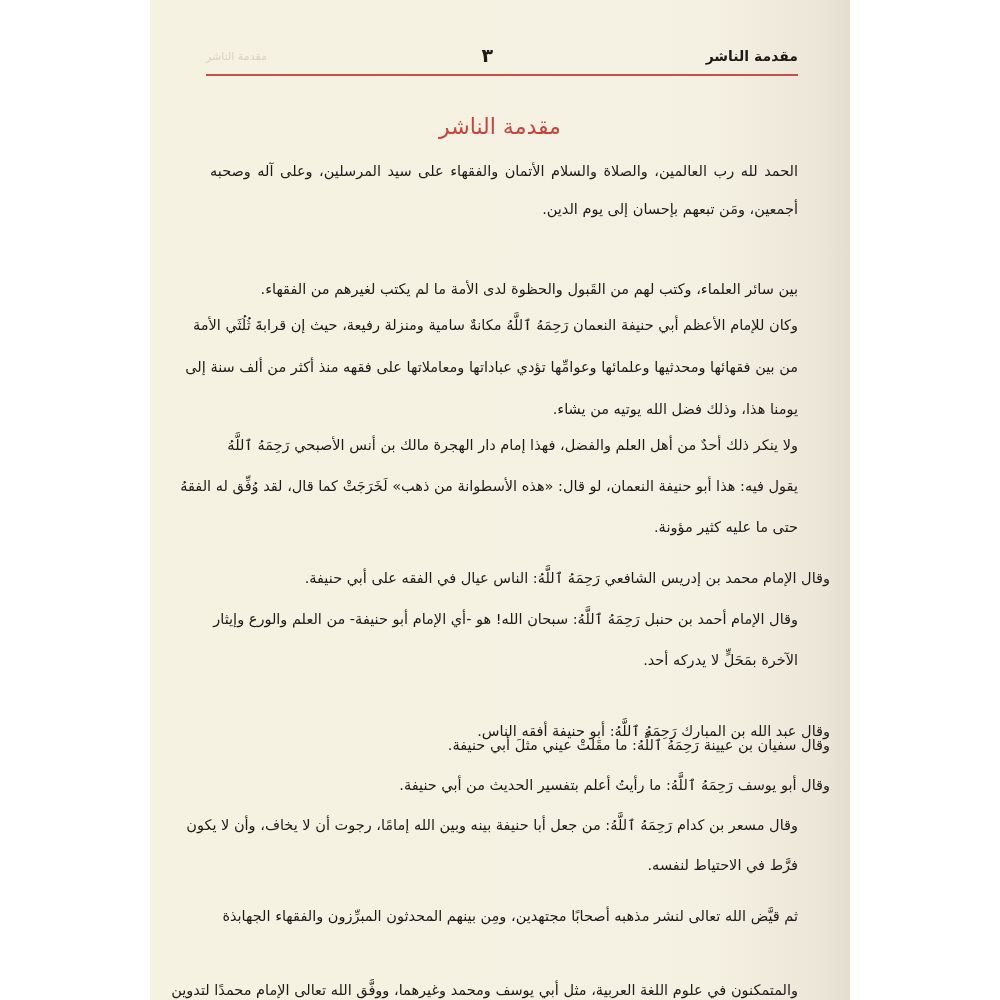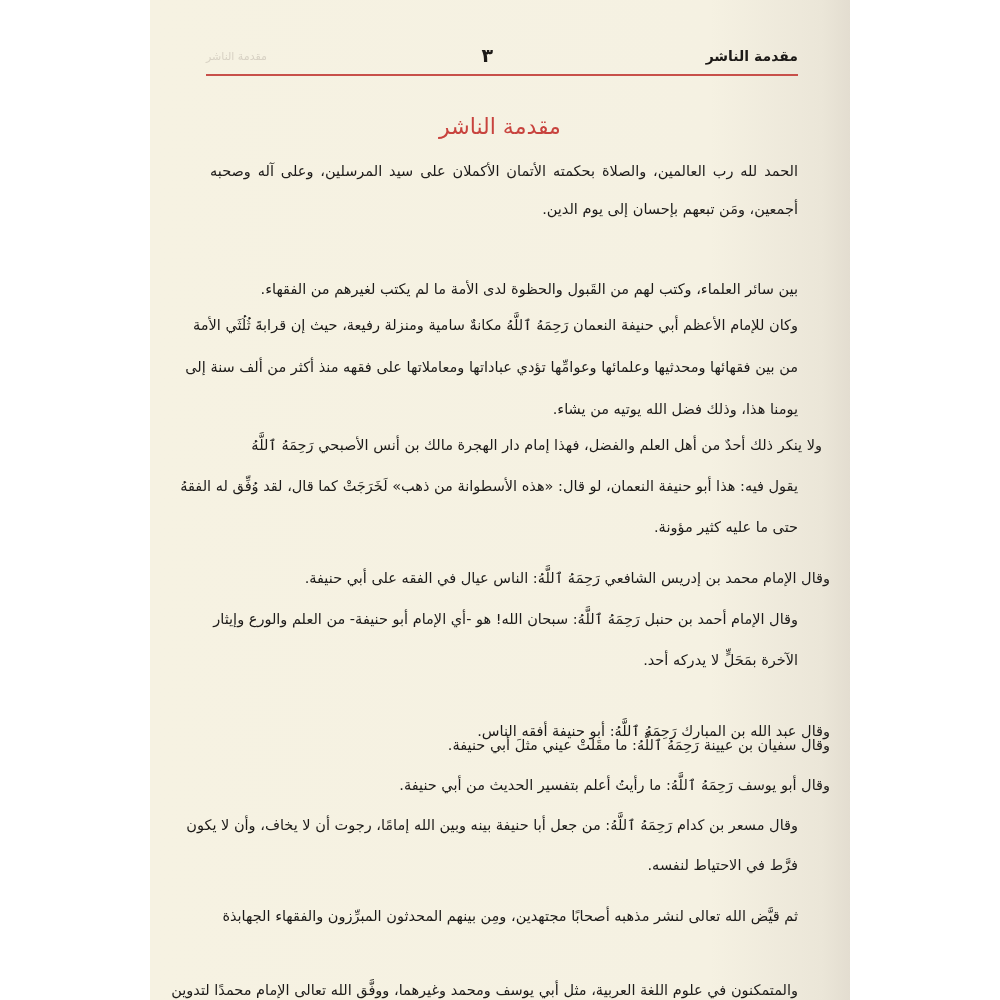--- a/index.html
+++ b/index.html
@@ -89,30 +89,30 @@
 
   <div class="running-header">
     <span class="rh-title">مقدمة الناشر</span>
     <span class="rh-page">٣</span>
     <span class="ghost">مقدمة الناشر</span>
   </div>
   <div class="rule"></div>
 
   <div class="section-title">مقدمة الناشر</div>
 
-  <div class="line justify" style="top:160px;">الحمد لله رب العالمين، والصلاة بحكمته الأتمان الأكملان على سيد المرسلين، وعلى آله وصحبه</div>
+  <div class="line justify" style="top:160px;">الحمد لله رب العالمين، والصلاة والسلام الأتمان والفقهاء على سيد المرسلين، وعلى آله وصحبه</div>
   <div class="line" style="top:198px;">أجمعين، ومَن تبعهم بإحسان إلى يوم الدين.</div>
 
   <div class="line" style="top:278px;">بين سائر العلماء، وكتب لهم من القَبول والحظوة لدى الأمة ما لم يكتب لغيرهم من الفقهاء.</div>
 
   <div class="line justify" style="top:314px; width:568px; left:80px;">وكان للإمام الأعظم أبي حنيفة النعمان رَحِمَهُ ٱللَّهُ مكانةٌ سامية ومنزلة رفيعة، حيث إن قرابةَ ثُلُثَي الأمة</div>
   <div class="line justify" style="top:356px;">من بين فقهائها ومحدثيها وعلمائها وعوامِّها تؤدي عباداتها ومعاملاتها على فقهه منذ أكثر من ألف سنة إلى</div>
   <div class="line" style="top:398px;">يومنا هذا، وذلك فضل الله يوتيه من يشاء.</div>
 
-  <div class="line justify" style="top:434px; width:568px; left:80px;margin-left:24px;">ولا ينكر ذلك أحدٌ من أهل العلم والفضل، فهذا إمام دار الهجرة مالك بن أنس الأصبحي رَحِمَهُ ٱللَّهُ</div>
+  <div class="line justify" style="top:434px; width:568px; left:80px;">ولا ينكر ذلك أحدٌ من أهل العلم والفضل، فهذا إمام دار الهجرة مالك بن أنس الأصبحي رَحِمَهُ ٱللَّهُ</div>
   <div class="line justify" style="top:475px;">يقول فيه: هذا أبو حنيفة النعمان، لو قال: «هذه الأسطوانة من ذهب» لَخَرَجَتْ كما قال، لقد وُفِّق له الفقهُ</div>
   <div class="line" style="top:516px;">حتى ما عليه كثير مؤونة.</div>
 
   <div class="line" style="top:567px; right:20px; left:auto; width:568px;">وقال الإمام محمد بن إدريس الشافعي رَحِمَهُ ٱللَّهُ: الناس عيال في الفقه على أبي حنيفة.</div>
 
   <div class="line" style="top:649px;">الآخرة بمَحَلٍّ لا يدركه أحد.</div>
   <div class="line justify" style="top:608px; width:568px; left:80px;">وقال الإمام أحمد بن حنبل رَحِمَهُ ٱللَّهُ: سبحان الله! هو -أي الإمام أبو حنيفة- من العلم والورع وإيثار</div>
 
   <div class="line" style="top:696px; right:20px; left:auto; width:568px;margin-top:24px;">وقال عبد الله بن المبارك رَحِمَهُ ٱللَّهُ: أبو حنيفة أفقه الناس.</div>
   <div class="line" style="top:734px; right:20px; left:auto; width:568px;">وقال سفيان بن عيينة رَحِمَهُ ٱللَّهُ: ما مقَلتْ عيني مثلَ أبي حنيفة.</div>

